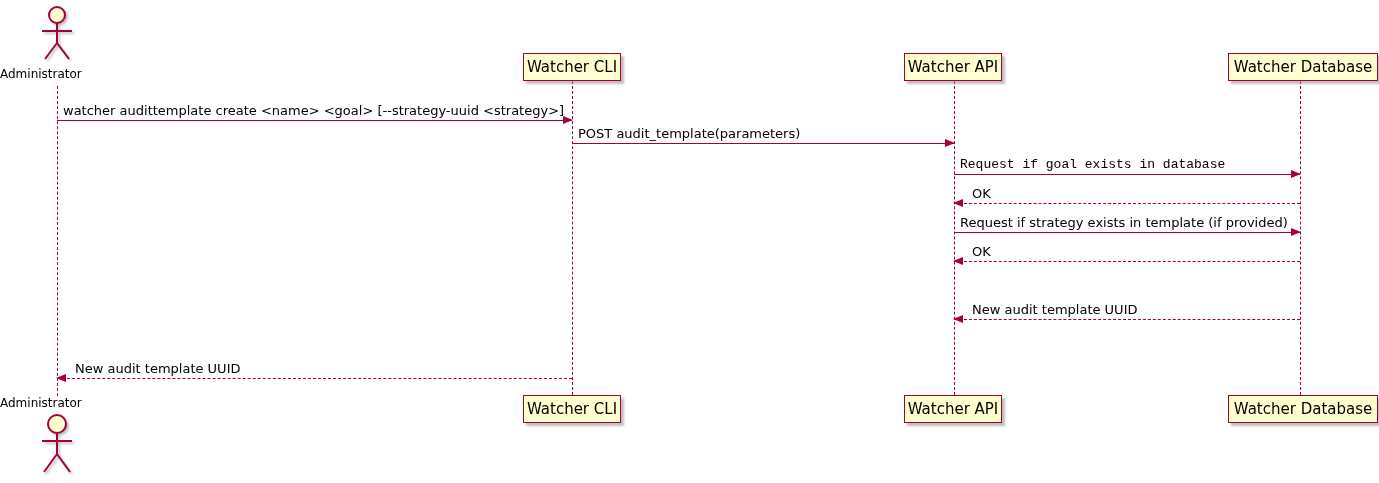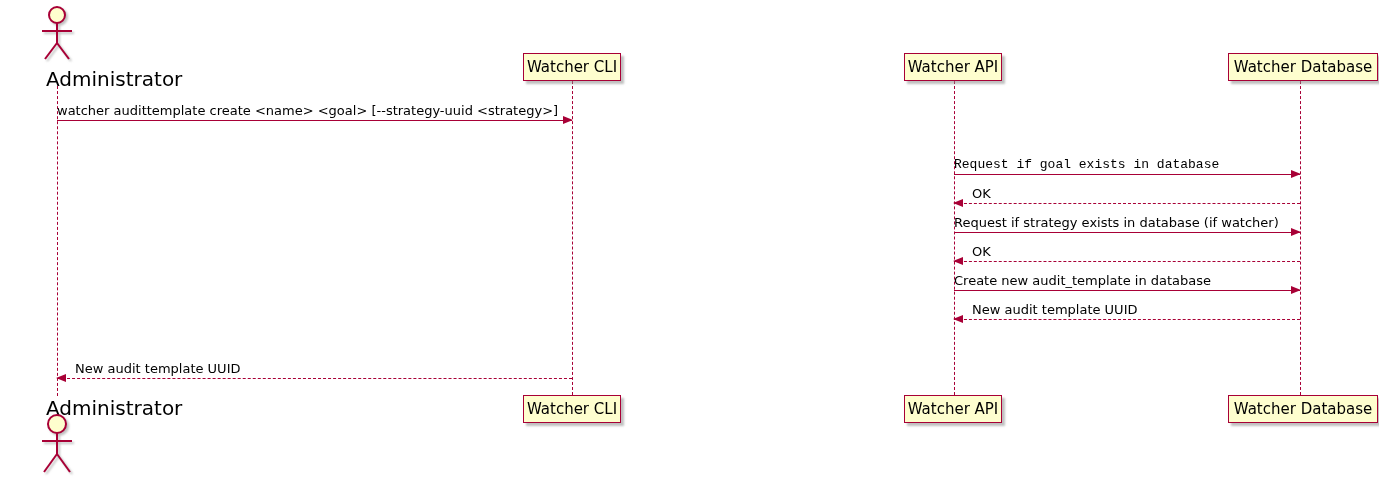--- a/index.html
+++ b/index.html
@@ -35,33 +35,31 @@
     white-space: nowrap;
   }
   .actor-figure {
     position: absolute;
     color: var(--line);
     filter: drop-shadow(2.5px 2.5px 1px rgba(140,140,140,0.55));
   }
   .actor-label {
     position: absolute;
     width: 114px;
-    text-align: center;
-    font-size: 20px;
+    font-size: 12px;
     white-space: nowrap;
-    margin-left: 46px;
   }
   .message { position: absolute; }
   .msg-label {
     font-size: 13px;
     line-height: 15px;
     margin-bottom: 2px;
     white-space: nowrap;
   }
-  .solid .msg-label { }
+  .solid .msg-label { padding-left: 6px; }
   .dashed .msg-label { padding-left: 18px; }
   .msg-line { position: relative; height: 0; }
   .solid  .msg-line { border-top: 1px solid  var(--line); }
   .dashed .msg-line { border-top: 1px dashed var(--line); }
   .msg-line::after {
     content: "";
     position: absolute;
     width: 0; height: 0;
     top: -5px;
     border-style: solid;
@@ -98,45 +96,45 @@
 
   <div class="participant" style="left:523px; top:53px; width:98px;">Watcher CLI</div>
   <div class="participant" style="left:904px; top:53px; width:98px;">Watcher API</div>
   <div class="participant" style="left:1228px;top:53px; width:150px;">Watcher Database</div>
 
   <div class="message solid ltr" style="left:57px; width:515px; top:103px;">
     <div class="msg-label">watcher audittemplate create &lt;name&gt; &lt;goal&gt; [--strategy-uuid &lt;strategy&gt;]</div>
     <div class="msg-line"></div>
   </div>
 
+  <div class="message solid ltr" style="left:572px; width:382px; top:126px;">
+    <div class="msg-label">POST audit_template(parameters)</div>
+    <div class="msg-line"></div>
+  </div>
 
   <div class="message solid ltr" style="left:954px; width:346px; top:157px;font-family:Liberation Mono, monospace;">
     <div class="msg-label">Request if goal exists in database</div>
     <div class="msg-line"></div>
   </div>
 
   <div class="message dashed rtl" style="left:954px; width:346px; top:186px;">
     <div class="msg-label">OK</div>
     <div class="msg-line"></div>
   </div>
 
   <div class="message solid ltr" style="left:954px; width:346px; top:215px;">
-    <div class="msg-label">Request if strategy exists in database (if watcher)</div>
+    <div class="msg-label">Request if strategy exists in template (if provided)</div>
     <div class="msg-line"></div>
   </div>
 
   <div class="message dashed rtl" style="left:954px; width:346px; top:244px;">
     <div class="msg-label">OK</div>
     <div class="msg-line"></div>
   </div>
 
-  <div class="message solid ltr" style="left:954px; width:346px; top:273px;">
-    <div class="msg-label">Create new audit_template in database</div>
-    <div class="msg-line"></div>
-  </div>
 
   <div class="message dashed rtl" style="left:954px; width:346px; top:302px;">
     <div class="msg-label">New audit template UUID</div>
     <div class="msg-line"></div>
   </div>
 
 
   <div class="message dashed rtl" style="left:57px; width:515px; top:361px;">
     <div class="msg-label">New audit template UUID</div>
     <div class="msg-line"></div>

